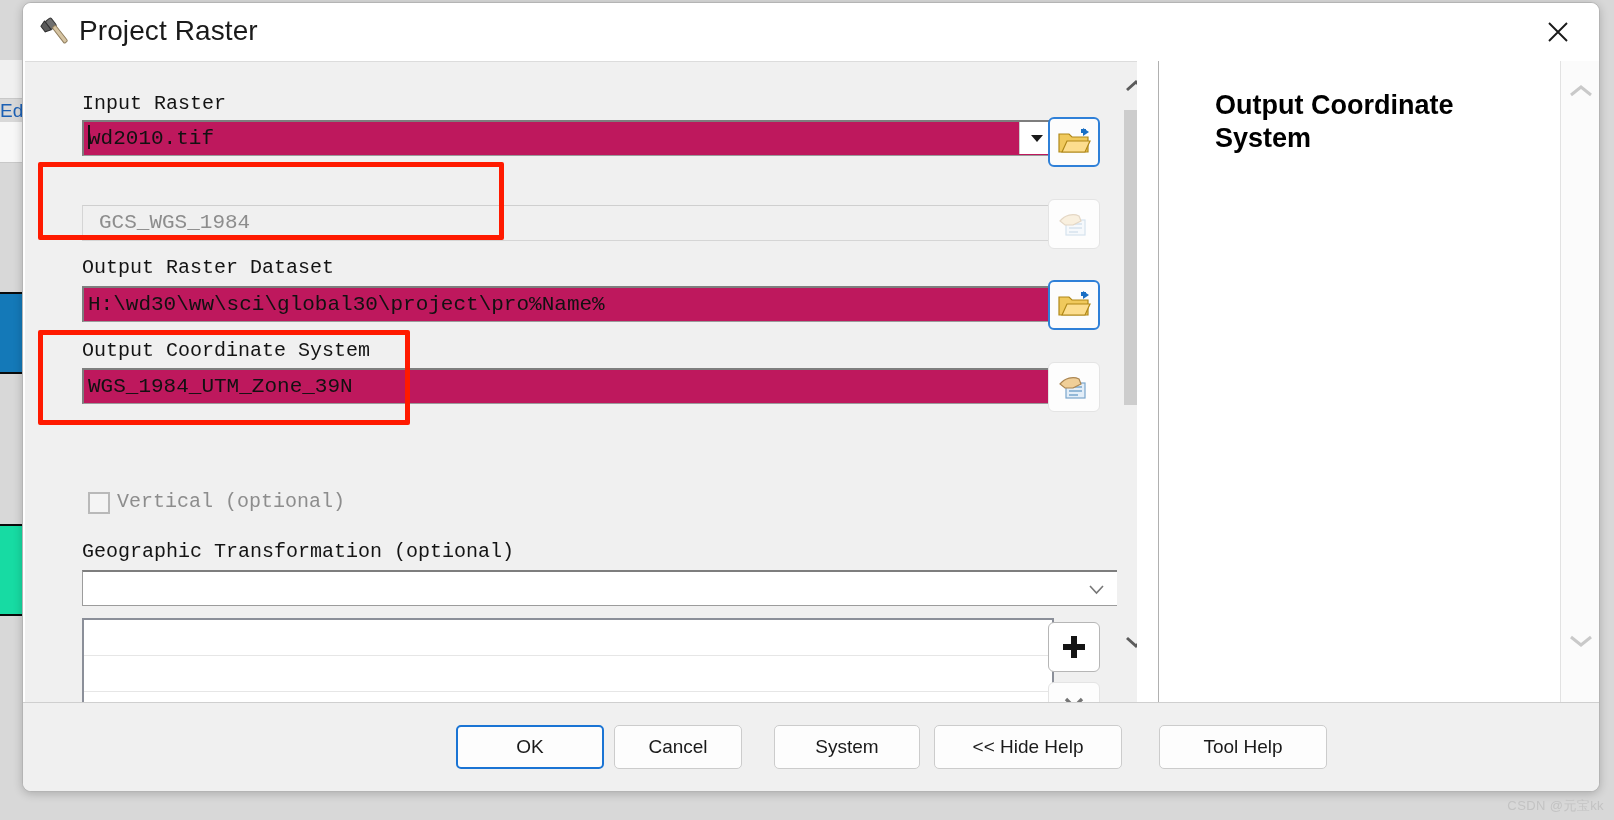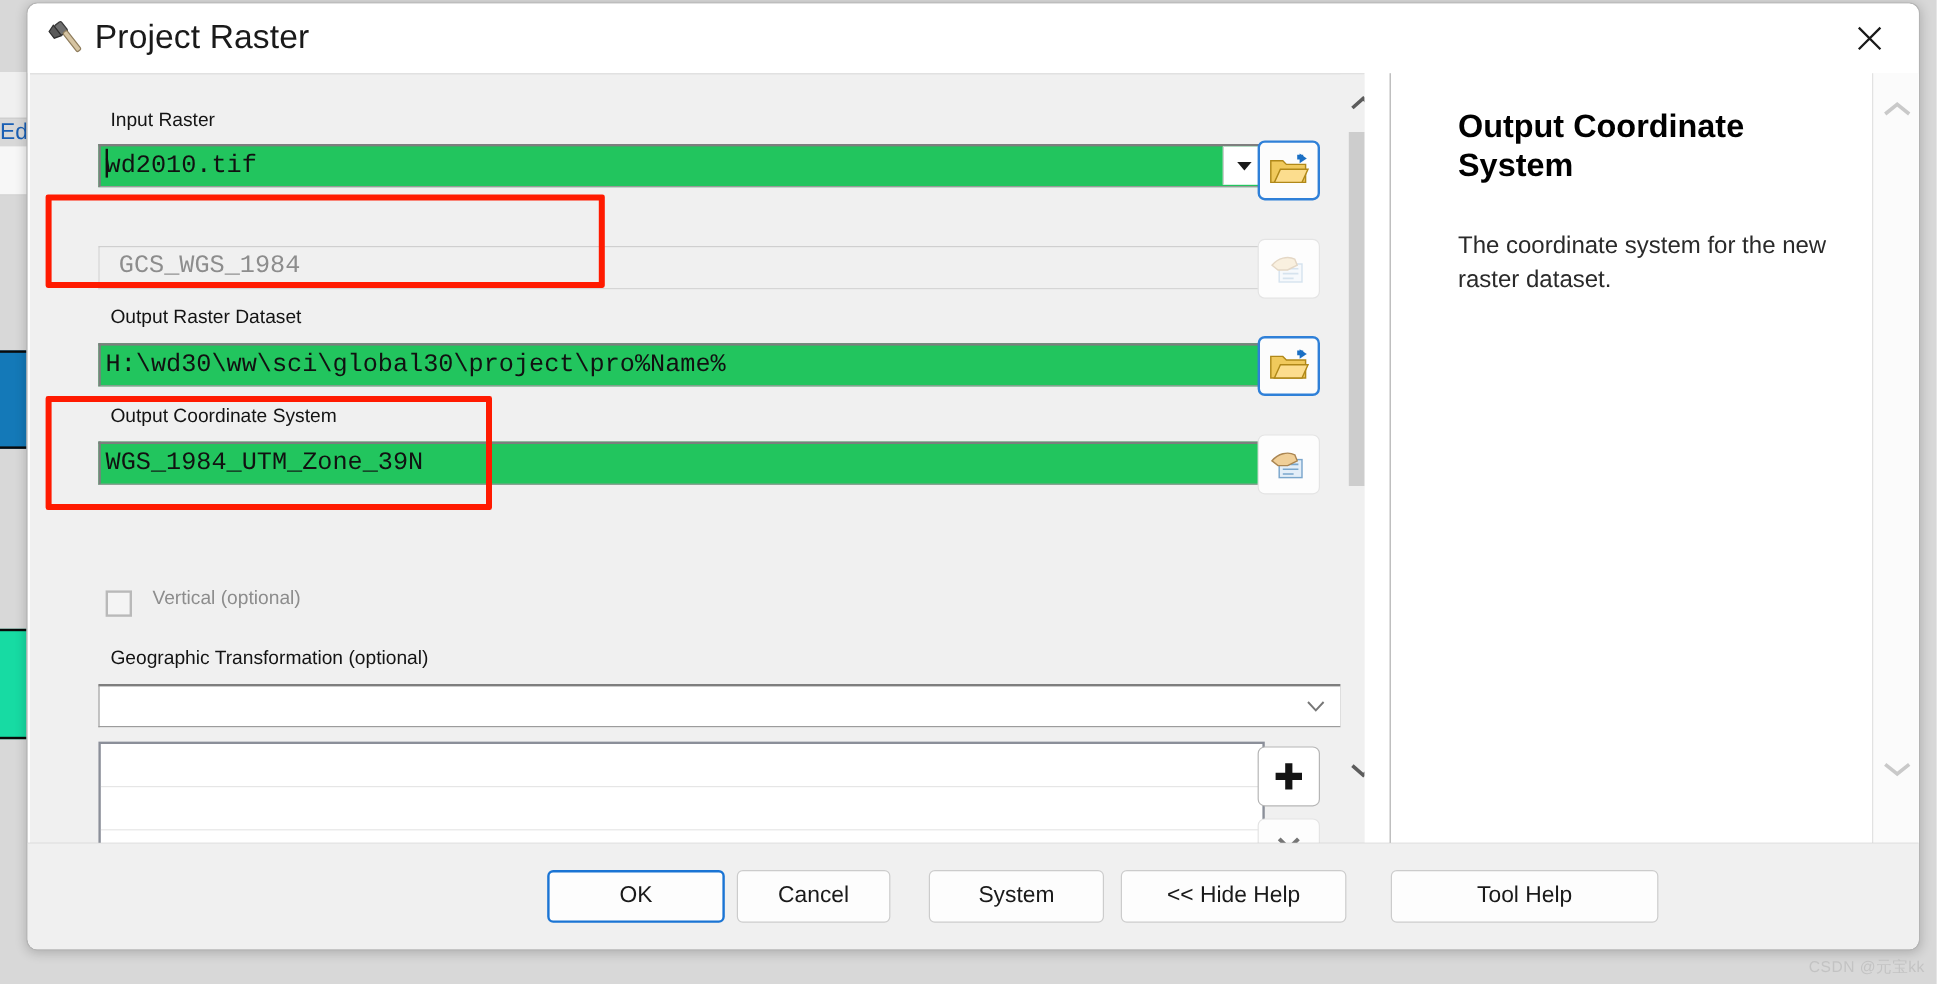--- a/index.html
+++ b/index.html
@@ -204,32 +204,31 @@
     left: 0; width: 39px; height: 40px;
     display: flex; align-items: center; justify-content: center;
     cursor: pointer;
   }
   #help-scroll-up { top: 10px; }
   #help-scroll-down { top: 560px; }
 
   
   .field-label {
     position: absolute;
-    font-family: Liberation Sans, sans-serif;
-    font-size: 16px;
+    font-family: Liberation Mono, monospace;
+    font-size: 20px;
     color: #141414;
     white-space: nowrap;
-    margin-left: 10px;
   }
   .field-label.disabled { color: #8d8d8d; }
 
   .text-input {
     position: absolute;
     height: 36px;
-    background: #22c55e;
+    background: #be185d;
     border: 1px solid #9a9a9a;
     border-top: 2px solid #7e7e7e;
     border-left: 2px solid #7e7e7e;
     box-sizing: border-box;
     font-family: "Liberation Mono", monospace;
     font-size: 21px;
     color: #111;
     line-height: 33px;
     padding-left: 4px;
     white-space: nowrap;
@@ -501,21 +500,20 @@
           <svg width="22" height="14" viewBox="0 0 22 14">
             <path d="M2 3 L11 11 L20 3" stroke="#5c5c5c" stroke-width="3" fill="none"></path>
           </svg>
         </div>
       </div>
     </div>
 
     <div id="help-pane">
       <div id="help-inner">
         <div id="help-title">Output Coordinate System</div>
-        <div id="help-body">The coordinate system for the new raster dataset.</div>
       </div>
       <div id="help-scrollbar">
         <div id="help-scroll-up">
           <svg width="24" height="14" viewBox="0 0 24 14">
             <path d="M2 11 L12 3 L22 11" stroke="#c9c9c9" stroke-width="3" fill="none"></path>
           </svg>
         </div>
         <div id="help-scroll-down">
           <svg width="24" height="14" viewBox="0 0 24 14">
             <path d="M2 3 L12 11 L22 3" stroke="#c9c9c9" stroke-width="3" fill="none"></path>
@@ -523,20 +521,20 @@
         </div>
       </div>
     </div>
   </div>
 
   <div id="footer">
     <div class="dlg-btn primary" style="left:433px; width:148px;">OK</div>
     <div class="dlg-btn" style="left:591px; width:128px;">Cancel</div>
     <div class="dlg-btn" style="left:751px; width:146px;">System</div>
     <div class="dlg-btn" style="left:911px; width:188px;">&lt;&lt; Hide Help</div>
-    <div class="dlg-btn" style="left:1136px; width:223px;">Tool Help</div>
+    <div class="dlg-btn" style="left:1136px; width:168px;">Tool Help</div>
   </div>
 </div>
 
 <div class="annot" id="annot-input-cs"></div>
 <div class="annot" id="annot-output-cs"></div>
 
 <div id="watermark">CSDN @元宝kk</div>
 
 </body></html>

